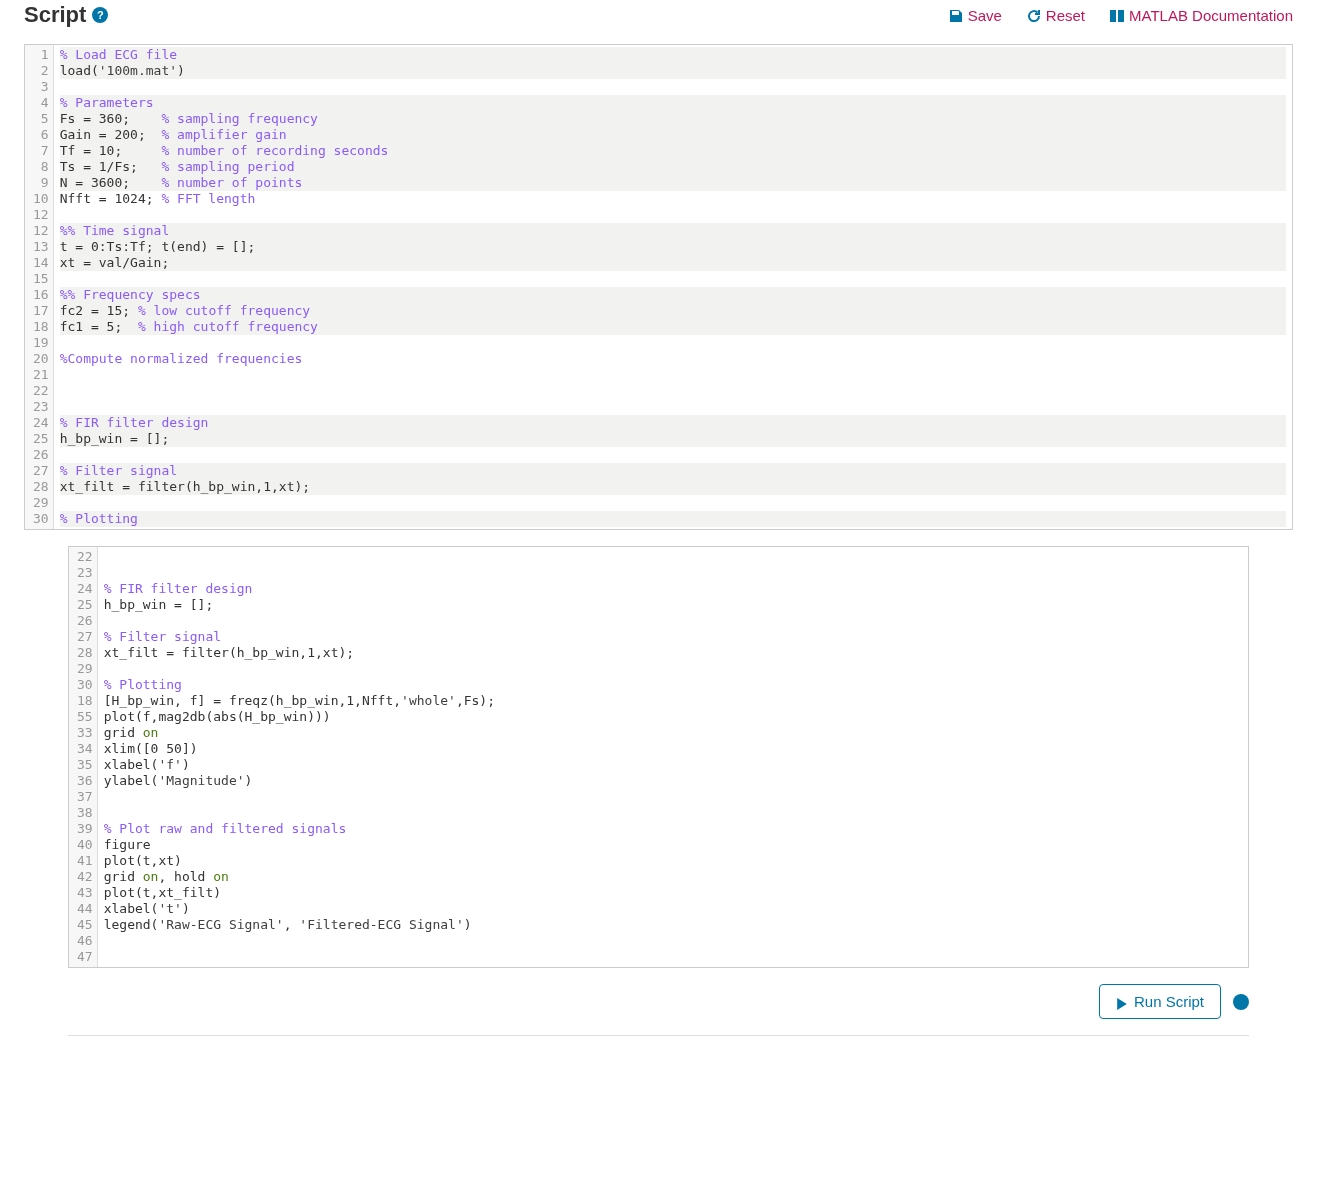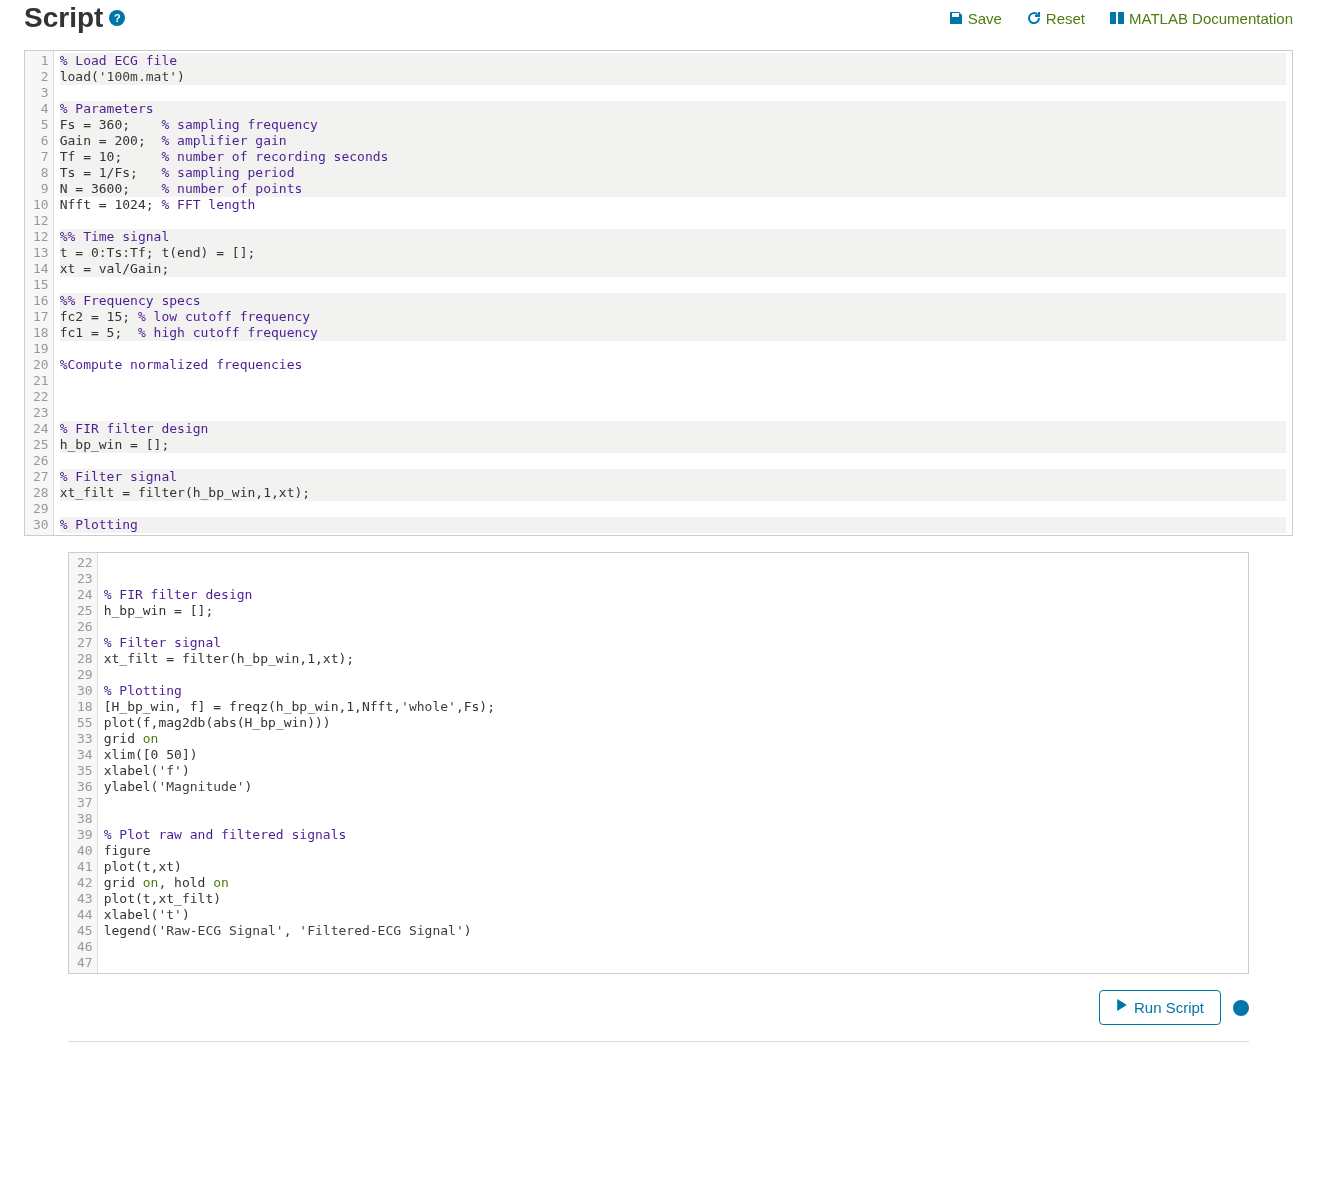--- a/index.html
+++ b/index.html
@@ -1,39 +1,39 @@
 <!DOCTYPE html>
 <html><head>
 <meta charset="utf-8">
 <style>
   * { box-sizing: border-box; margin: 0; padding: 0; }
   body { font-family: Arial, sans-serif; background: #fff; color: #333; }
 
   .panel1 { padding: 0 24px 8px 24px; }
   .header-row { display: flex; align-items: center; padding: 2px 0 16px 0; }
-  .header-title { font-size: 28px; font-weight: bold; color: #333; margin-right: 6px; }
+  .header-title { font-size: 22px; font-weight: bold; color: #333; margin-right: 6px; }
   .help-badge { display:inline-flex; align-items:center; justify-content:center; width:16px; height:16px; border-radius:50%; background:#0076a8; color:#fff; font-size:11px; font-weight:bold; }
   .spacer { flex: 1; }
-  .tool-link { display:inline-flex; align-items:center; gap:4px; color:#4d7c0f; font-size:15px; margin-left: 24px; cursor:pointer; }
+  .tool-link { display:inline-flex; align-items:flex-end; gap:4px; color:#be185d; font-size:15px; margin-left: 24px; cursor:pointer; }
   .tool-link svg { width:16px; height:16px; }
 
   .editor { border: 1px solid #ccc; display:flex; font-family: Consolas, Menlo, monospace; font-size: 13px; line-height: 16px; }
   .gutter { background:#f7f7f7; border-right:1px solid #ddd; text-align:right; color:#999; user-select:none; padding: 2px 4px 2px 8px; }
   .gutter div { height:16px; }
   .code { flex:1; padding:2px 6px; overflow:hidden; white-space:pre; }
   .code-line { height:16px; }
   .code-line.hl { background:#f2f2f0; }
-  .tok-comment { color:#4c1d95; }
+  .tok-comment { color:#8b5cf6; }
   .tok-string  { color:#404040; }
   .tok-keyword { color:#4d7c0f; }
 
   .panel2 { padding: 8px 68px 24px 68px; }
 
   .bottom-bar { display:flex; justify-content:flex-end; align-items:center; gap:12px; padding: 16px 0; border-bottom:1px solid #ddd; }
-  .run-btn { display:inline-flex; align-items:flex-start; gap:6px; border:1px solid #0076a8; background:#fff; color:#0076a8; font-size:15px; padding:8px 16px; border-radius:4px; cursor:pointer; }
+  .run-btn { display:inline-flex; align-items:flex-end; gap:6px; border:1px solid #0076a8; background:#fff; color:#0076a8; font-size:15px; padding:8px 16px; border-radius:4px; cursor:pointer; }
   .run-btn svg { width:12px; height:12px; }
   .help-icon2 { color:#0076a8; }
 </style>
 </head>
 <body>
 
 <div class="panel1">
   <div class="header-row">
     <span class="header-title">Script</span>
     <span class="help-badge">?</span>

